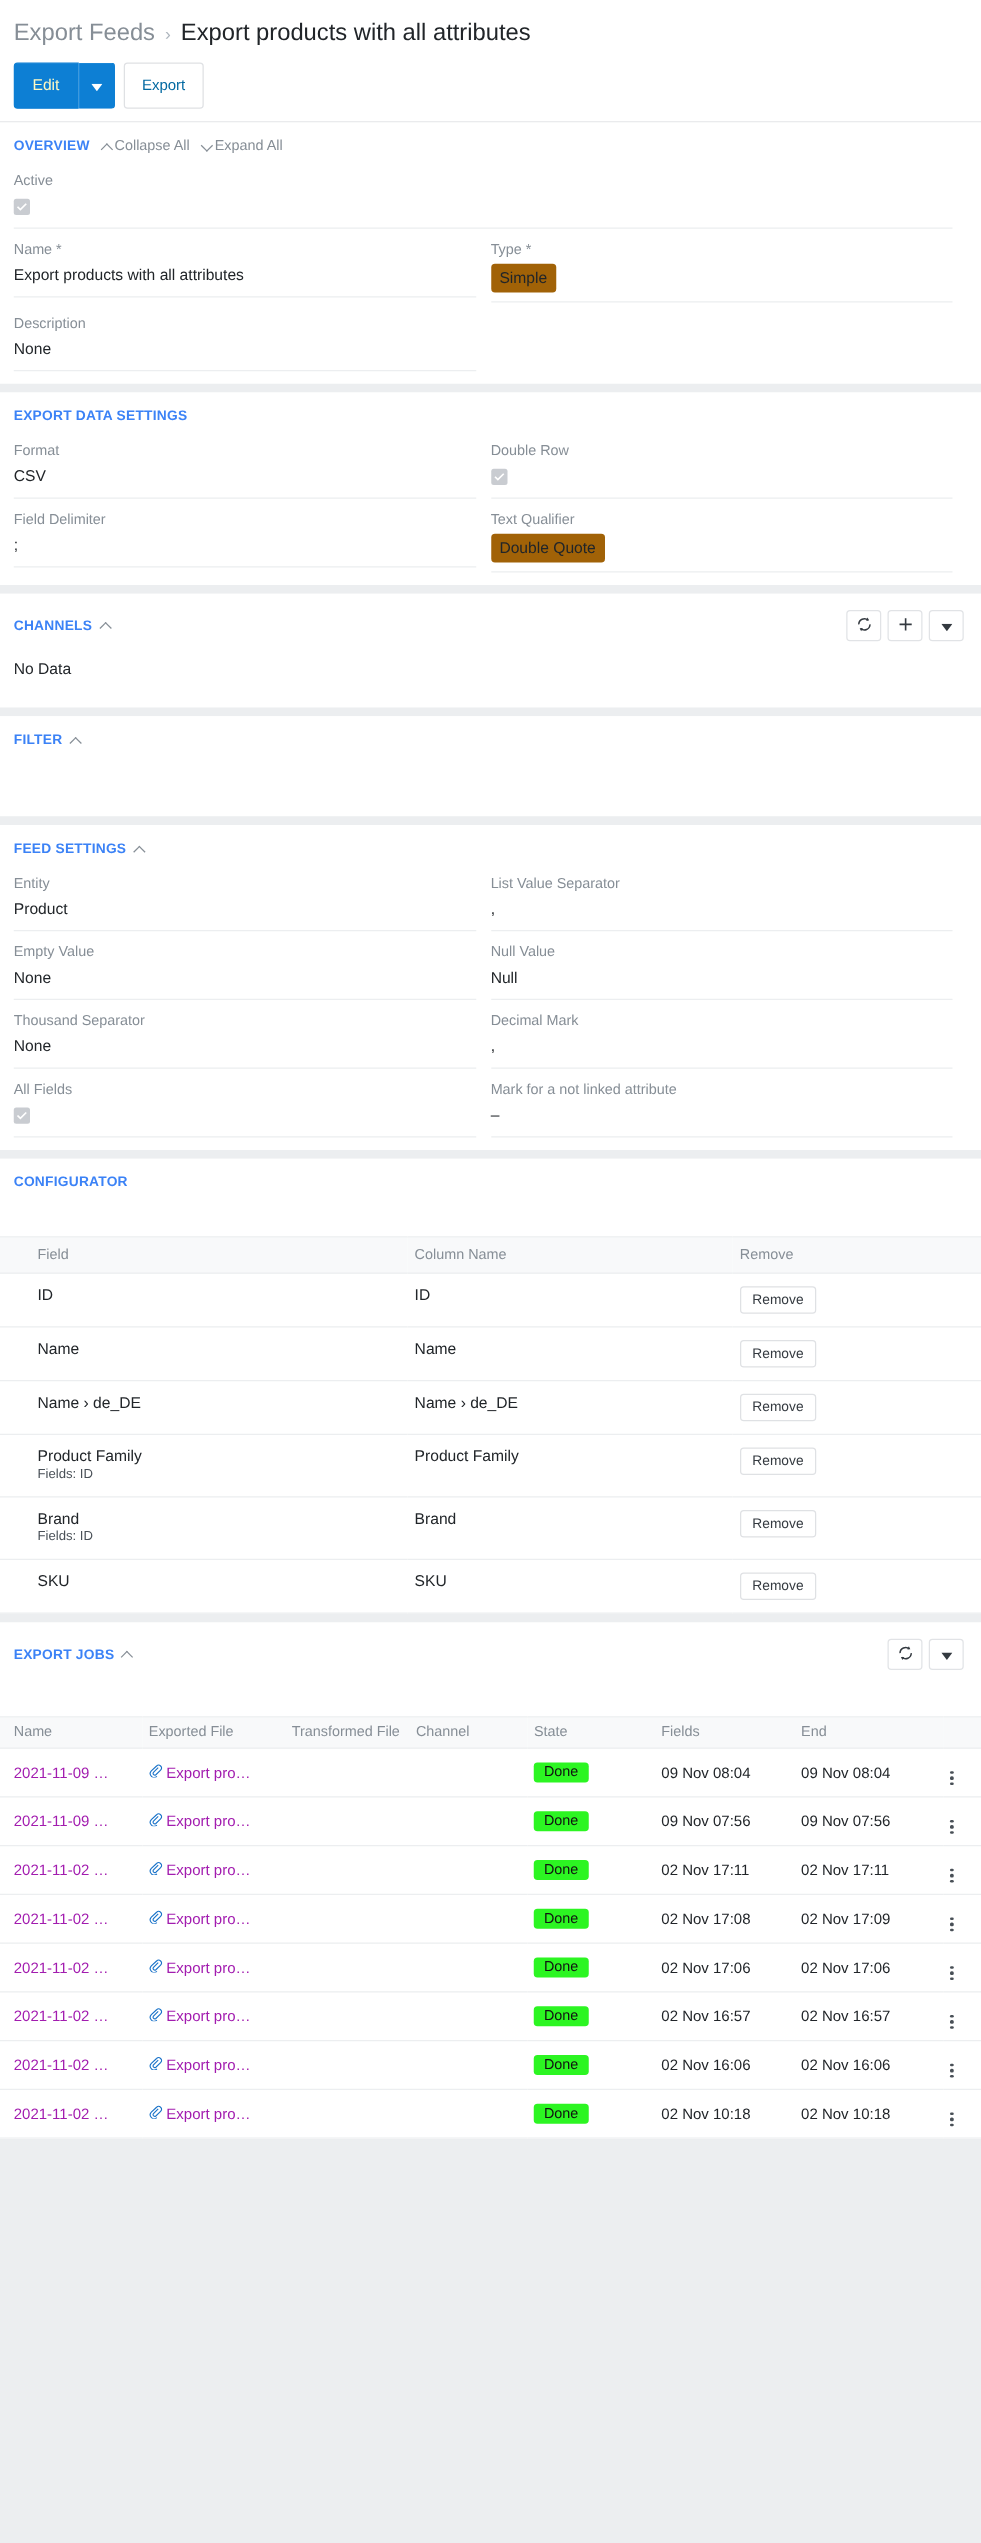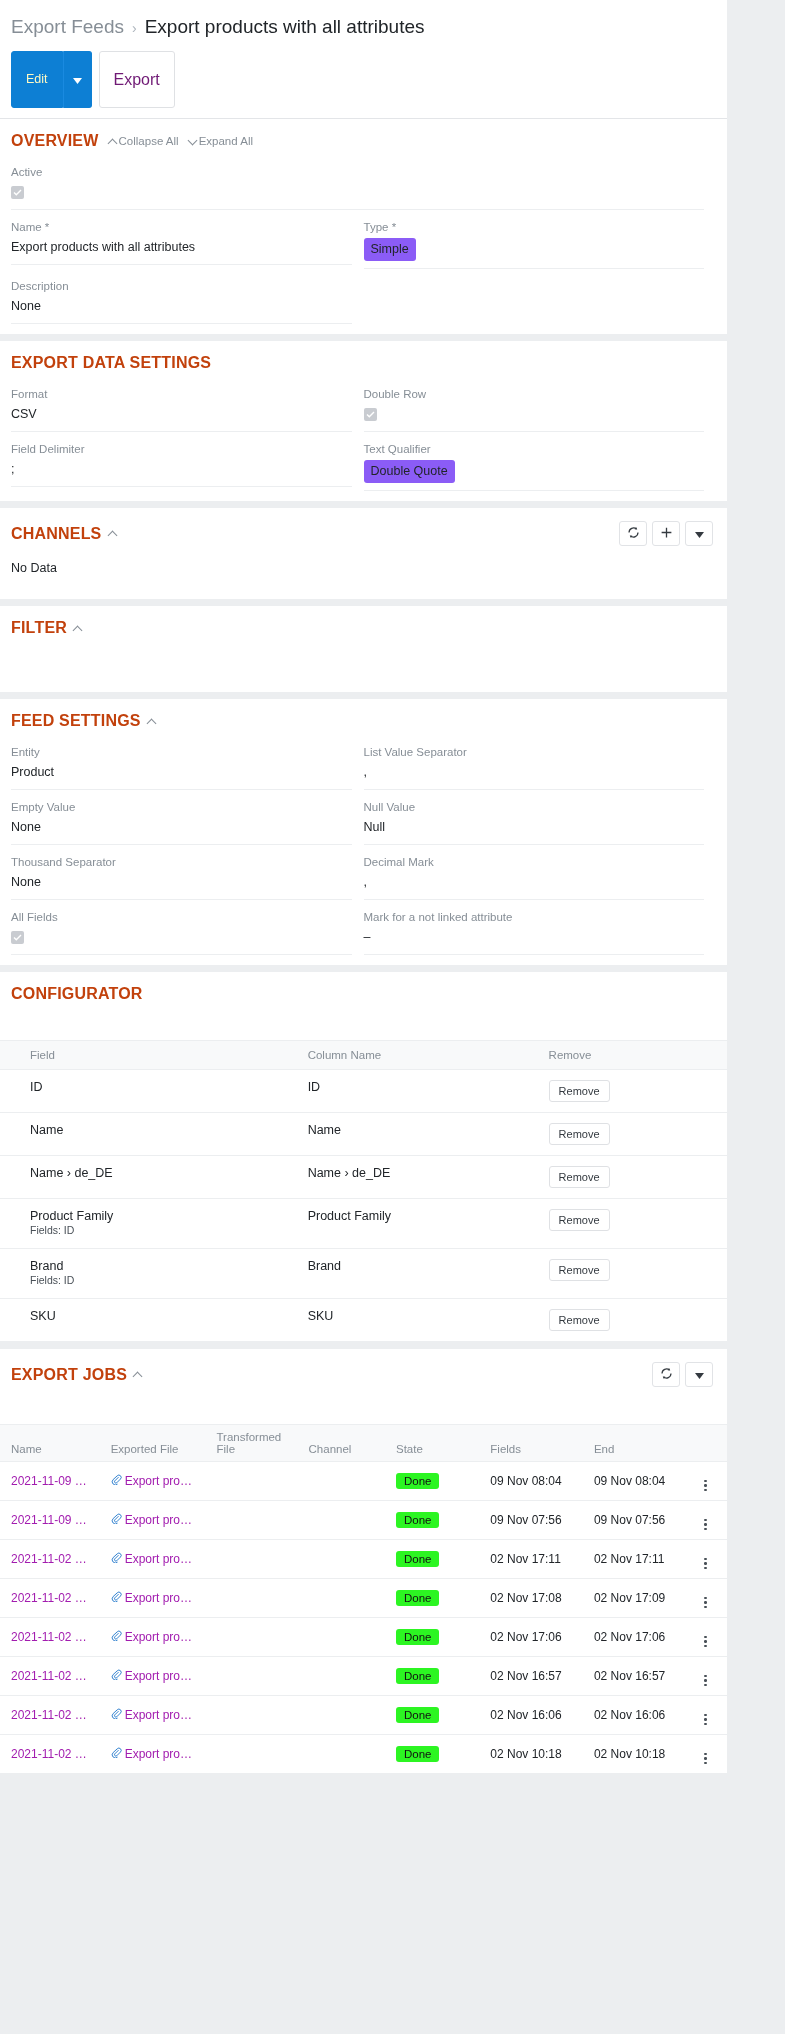--- a/index.html
+++ b/index.html
@@ -3,21 +3,21 @@
 <meta charset="utf-8">
 <style>
   * { box-sizing: border-box; }
   html, body {
     margin: 0; padding: 0;
     background: #eceef0;
     font-family: "Liberation Sans", sans-serif;
     color: #212529;
   }
   body { width: 785px; }
-  .page { width: 727px; background: #ffffff; }
+  .page { width: 785px; background: #ffffff; }
 
   
   .topbar { background: #fff; padding: 14px 11px 0 11px; }
   .breadcrumb { display: flex; align-items: baseline; gap: 8px; font-size: 19px; line-height: 26px; }
   .crumb-link { color: #868e96; text-decoration: none; font-size: 19px; }
   .crumb-sep { color: #adb5bd; font-size: 14px; }
   .crumb-current { color: #212529; font-size: 19px; }
 
   .btnbar { display: flex; padding: 10px 11px 10px 11px; background: #fff; border-bottom: 1px solid #e3e5e8; }
   .btn-group { display: flex; }
@@ -25,30 +25,30 @@
     background: #0d7fd4; color: #fef9c3; border: 1px solid #0d7fd4;
     font-size: 12.5px; padding: 6px 14px; border-radius: 3px 0 0 3px; cursor: pointer;
     line-height: 15px;
   }
   .btn-caret {
     background: #0d7fd4; border: 1px solid #0d7fd4; border-left: 1px solid #1a8ae0;
     color: #fff; padding: 6px 9px; border-radius: 0 3px 3px 0; cursor: pointer;
     display: flex; align-items: center;
   }
   .btn-default {
-    background: #fff; color: #701a75; border: 1px solid #dfe1e4;
-    font-size: 16px; padding: 20px 14px; border-radius: 3px; margin-left: 7px; cursor: pointer;
+    background: #fff; color: #0369a1; border: 1px solid #dfe1e4;
+    font-size: 12px; padding: 10px 14px; border-radius: 3px; margin-left: 7px; cursor: pointer;
     line-height: 15px;
   }
 
   
   .panel { background: #fff; border-bottom: 7px solid #eceef0; }
   .panel:last-child { border-bottom: 0; }
   .panel-head { padding: 13px 11px 5px 11px; display: flex; align-items: center; }
-  .panel-title { font-size: 16px; font-weight: bold; letter-spacing: .2px; color: #c2410c; text-align: center; }
+  .panel-title { font-size: 11px; font-weight: bold; letter-spacing: .2px; color: #3b82f6; text-align: center; }
   .panel-head-actions { margin-left: auto; display: flex; gap: 5px; padding-right: 3px;}
   .mini-link { color: #868e96; font-size: 11.5px; margin-left: 9px; display: inline-flex; align-items: center; gap: 2px; cursor: pointer; }
   .chev { display: inline-block; width: 9px; height: 9px; position: relative; }
   .chev::before{
     content:""; position:absolute; left:1px; top:3px; width:6px; height:6px;
     border-left:1.4px solid #868e96; border-top:1.4px solid #868e96; transform: rotate(45deg);
   }
   .chev.down::before{ top:0px; transform: rotate(225deg); }
   .collapse-caret { margin-left: 6px; }
 
@@ -60,21 +60,21 @@
 
   
   .fields { display: flex; flex-wrap: wrap; padding: 0 11px 10px 11px; justify-content: flex-end; }
   .field { width: 50%; padding-right: 12px; padding-top: 9px; }
   .field.full { width: 100%; }
   .field-inner { border-bottom: 1px solid #eceef0; padding-bottom: 7px; min-height: 44px; }
   .field.noline .field-inner { border-bottom: 0; }
   .field-label { font-size: 11.5px; color: #868e96; line-height: 16px; }
   .field-value { font-size: 12.5px; color: #212529; line-height: 19px; margin-top: 3px; min-height: 19px; }
   .chipval {
-    display: inline-block; background: #8b5cf6; border-radius: 3px;
+    display: inline-block; background: #a16207; border-radius: 3px;
     padding: 2px 7px; font-size: 12.5px; color: #212529;
   }
   .checkbox-ro {
     width: 13px; height: 13px; background: #c9ccd1; border-radius: 2px;
     display: inline-flex; align-items: center; justify-content: center; margin-top: 3px;
   }
   .checkbox-ro svg { display:block; }
 
   .panel-body { padding: 2px 11px 14px 11px; font-size: 12.5px; }
   .nodata { color: #212529; font-size: 12.5px; padding: 8px 0 10px 0; }

